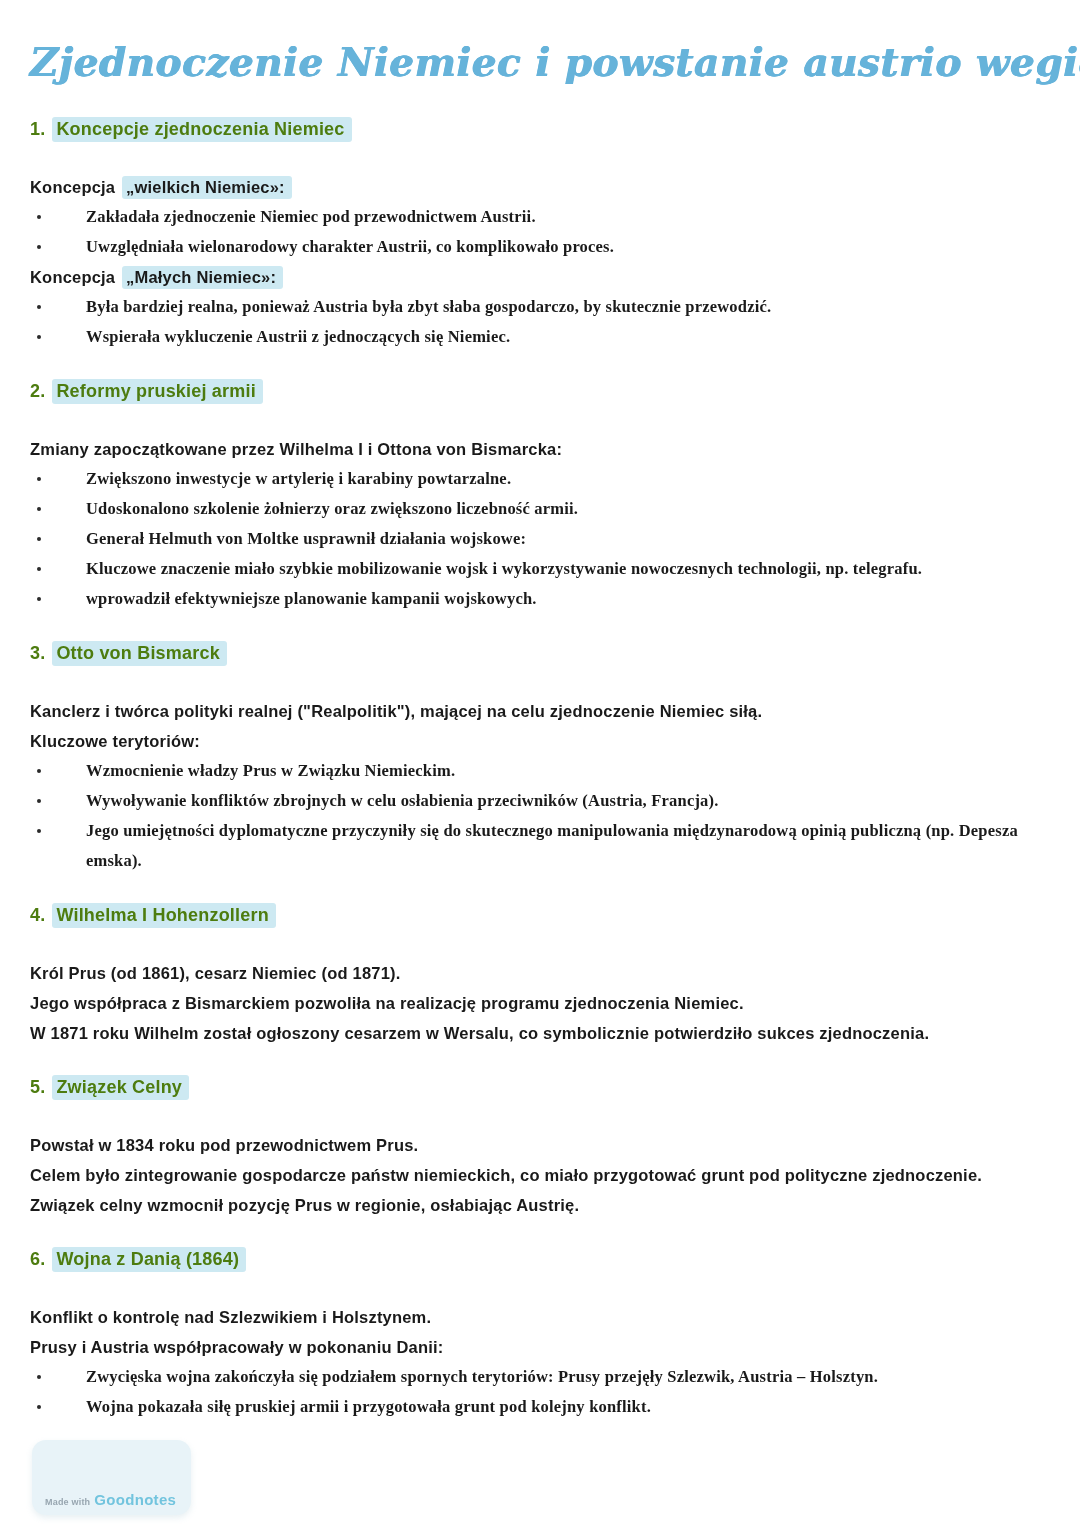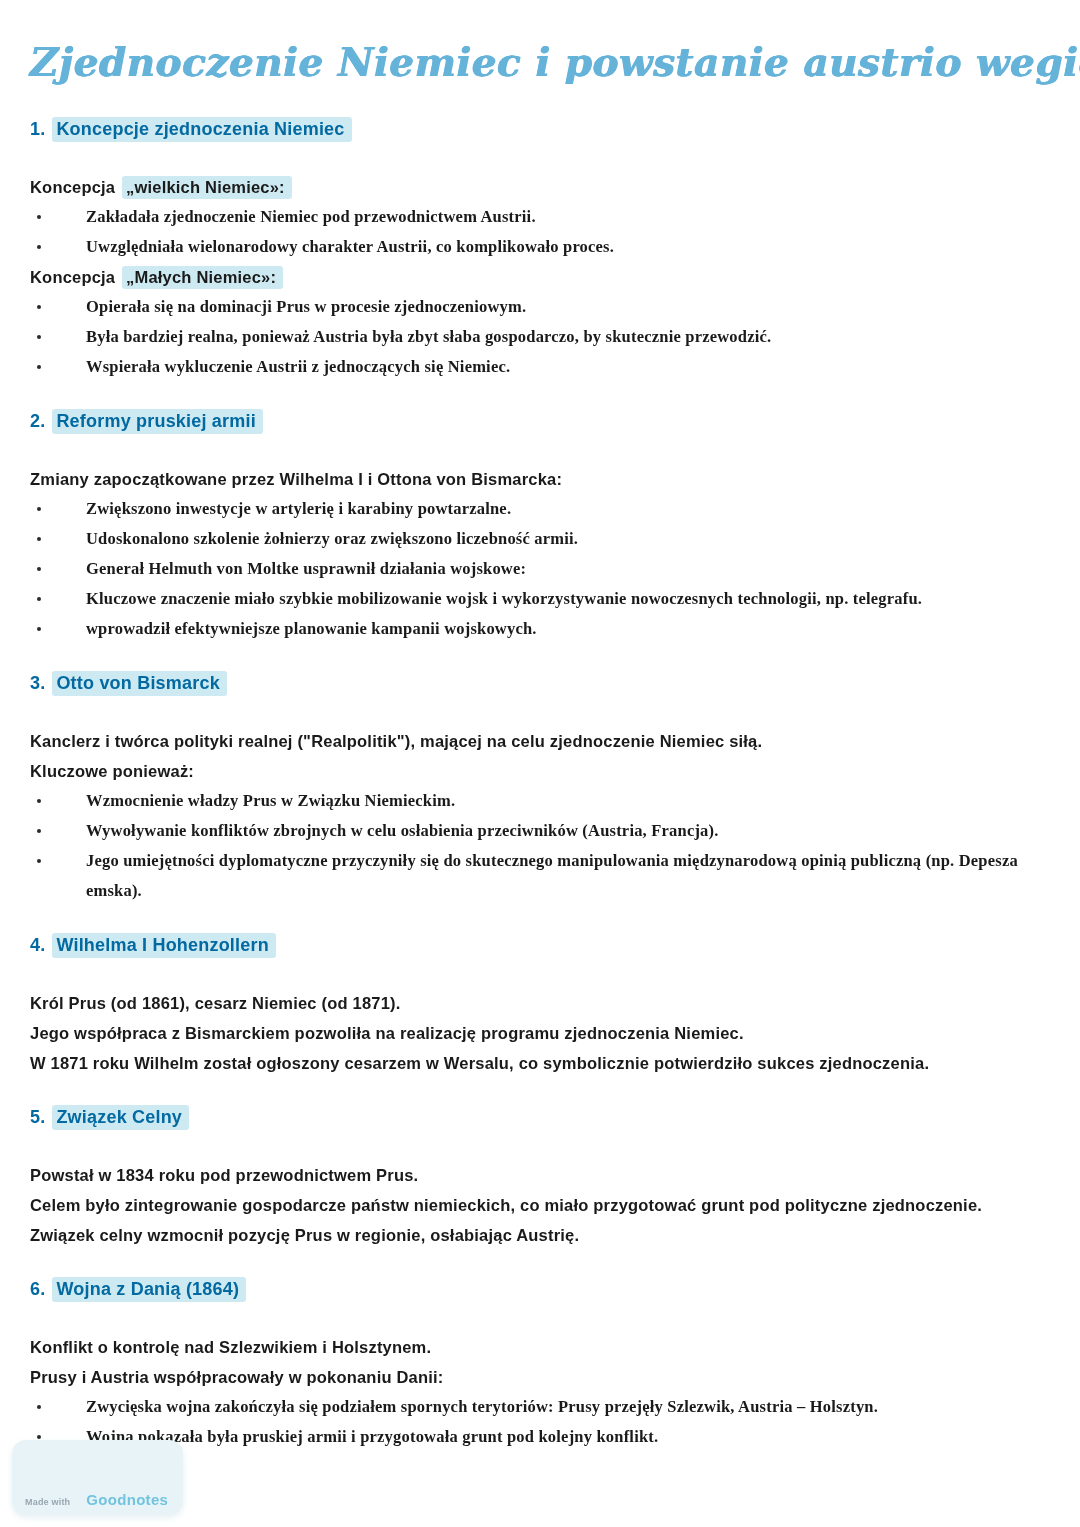--- a/index.html
+++ b/index.html
@@ -29,21 +29,21 @@
     white-space: nowrap;
     text-shadow: 0.6px 0 0 #66b3da, -0.4px 0 0 #66b3da;
   }
   .section { margin: 0; }
   .section-heading {
     margin: 24px 0 28px 0;
     font-size: 18px;
     font-weight: 700;
     line-height: 30px;
     letter-spacing: 0.2px;
-    color: #0369a1;
+    color: #4d7c0f;
   }
   .sec-num { margin-right: 7px; }
   .hl {
     background: #cde9f2;
     border-radius: 3px;
     padding: 2px 7px 3px 4px;
     box-decoration-break: clone;
     -webkit-box-decoration-break: clone;
   }
   .line {
@@ -67,25 +67,25 @@
     left: 7px;
     top: 13px;
     width: 4px;
     height: 4px;
     border-radius: 50%;
     background: #2a2a2a;
   }
   
   .made-with-badge {
     position: absolute;
-    left: 12px;
+    left: 32px;
     bottom: 12px;
     display: inline-flex;
     align-items: baseline;
-    gap: 16px;
+    gap: 4px;
     background: #e8f3f8;
     border-radius: 14px;
     padding: 5px 15px 7px 13px;
     box-shadow: 0 3px 6px rgba(130, 170, 190, 0.18);
   }
   .made-with-label {
     font-size: 9px;
     font-weight: 700;
     color: #98a6b0;
     letter-spacing: 0.2px;
@@ -103,37 +103,36 @@
 
 <div class="page">
   <h1 class="doc-title">Zjednoczenie Niemiec i powstanie austrio wegierskie</h1>
   <main>
       <section class="section">
         <h2 class="section-heading"><span class="sec-num">1.</span><span class="hl">Koncepcje zjednoczenia Niemiec</span></h2>
         <p class="line"><span class="subheading-plain">Koncepcja </span><span class="hl">„wielkich Niemiec»:</span></p>
         <div class="bullet line"><span class="dot"></span><span class="bullet-text">Zakładała zjednoczenie Niemiec pod przewodnictwem Austrii.</span></div>
         <div class="bullet line"><span class="dot"></span><span class="bullet-text">Uwzględniała wielonarodowy charakter Austrii, co komplikowało proces.</span></div>
         <p class="line"><span class="subheading-plain">Koncepcja </span><span class="hl">„Małych Niemiec»:</span></p>
-        <div class="bullet line"><span class="dot"></span><span class="bullet-text">Opierała się na dominacji Prus w procesie zjednoczeniowym.</span></div>
         <div class="bullet line"><span class="dot"></span><span class="bullet-text">Była bardziej realna, ponieważ Austria była zbyt słaba gospodarczo, by skutecznie przewodzić.</span></div>
         <div class="bullet line"><span class="dot"></span><span class="bullet-text">Wspierała wykluczenie Austrii z jednoczących się Niemiec.</span></div>
       </section>
       <section class="section">
         <h2 class="section-heading"><span class="sec-num">2.</span><span class="hl">Reformy pruskiej armii</span></h2>
         <p class="line">Zmiany zapoczątkowane przez Wilhelma I i Ottona von Bismarcka:</p>
         <div class="bullet line"><span class="dot"></span><span class="bullet-text">Zwiększono inwestycje w artylerię i karabiny powtarzalne.</span></div>
         <div class="bullet line"><span class="dot"></span><span class="bullet-text">Udoskonalono szkolenie żołnierzy oraz zwiększono liczebność armii.</span></div>
         <div class="bullet line"><span class="dot"></span><span class="bullet-text">Generał Helmuth von Moltke usprawnił działania wojskowe:</span></div>
         <div class="bullet line"><span class="dot"></span><span class="bullet-text">Kluczowe znaczenie miało szybkie mobilizowanie wojsk i wykorzystywanie nowoczesnych technologii, np. telegrafu.</span></div>
         <div class="bullet line"><span class="dot"></span><span class="bullet-text">wprowadził efektywniejsze planowanie kampanii wojskowych.</span></div>
       </section>
       <section class="section">
         <h2 class="section-heading"><span class="sec-num">3.</span><span class="hl">Otto von Bismarck</span></h2>
         <p class="line">Kanclerz i twórca polityki realnej ("Realpolitik"), mającej na celu zjednoczenie Niemiec siłą.</p>
-        <p class="line">Kluczowe ponieważ:</p>
+        <p class="line">Kluczowe terytoriów:</p>
         <div class="bullet line"><span class="dot"></span><span class="bullet-text">Wzmocnienie władzy Prus w Związku Niemieckim.</span></div>
         <div class="bullet line"><span class="dot"></span><span class="bullet-text">Wywoływanie konfliktów zbrojnych w celu osłabienia przeciwników (Austria, Francja).</span></div>
         <div class="bullet line"><span class="dot"></span><span class="bullet-text">Jego umiejętności dyplomatyczne przyczyniły się do skutecznego manipulowania międzynarodową opinią publiczną (np. Depesza emska).</span></div>
       </section>
       <section class="section">
         <h2 class="section-heading"><span class="sec-num">4.</span><span class="hl">Wilhelma I Hohenzollern</span></h2>
         <p class="line">Król Prus (od 1861), cesarz Niemiec (od 1871).</p>
         <p class="line">Jego współpraca z Bismarckiem pozwoliła na realizację programu zjednoczenia Niemiec.</p>
         <p class="line">W 1871 roku Wilhelm został ogłoszony cesarzem w Wersalu, co symbolicznie potwierdziło sukces zjednoczenia.</p>
       </section>
@@ -141,21 +140,21 @@
         <h2 class="section-heading"><span class="sec-num">5.</span><span class="hl">Związek Celny</span></h2>
         <p class="line">Powstał w 1834 roku pod przewodnictwem Prus.</p>
         <p class="line">Celem było zintegrowanie gospodarcze państw niemieckich, co miało przygotować grunt pod polityczne zjednoczenie.</p>
         <p class="line">Związek celny wzmocnił pozycję Prus w regionie, osłabiając Austrię.</p>
       </section>
       <section class="section">
         <h2 class="section-heading"><span class="sec-num">6.</span><span class="hl">Wojna z Danią (1864)</span></h2>
         <p class="line">Konflikt o kontrolę nad Szlezwikiem i Holsztynem.</p>
         <p class="line">Prusy i Austria współpracowały w pokonaniu Danii:</p>
         <div class="bullet line"><span class="dot"></span><span class="bullet-text">Zwycięska wojna zakończyła się podziałem spornych terytoriów: Prusy przejęły Szlezwik, Austria – Holsztyn.</span></div>
-        <div class="bullet line"><span class="dot"></span><span class="bullet-text">Wojna pokazała była pruskiej armii i przygotowała grunt pod kolejny konflikt.</span></div>
+        <div class="bullet line"><span class="dot"></span><span class="bullet-text">Wojna pokazała siłę pruskiej armii i przygotowała grunt pod kolejny konflikt.</span></div>
       </section>
     </main>
 </div>
 
 <div class="made-with-badge">
   <span class="made-with-label">Made with</span>
   <span class="brand-label">Goodnotes</span>
 </div>
 
 </body></html>

